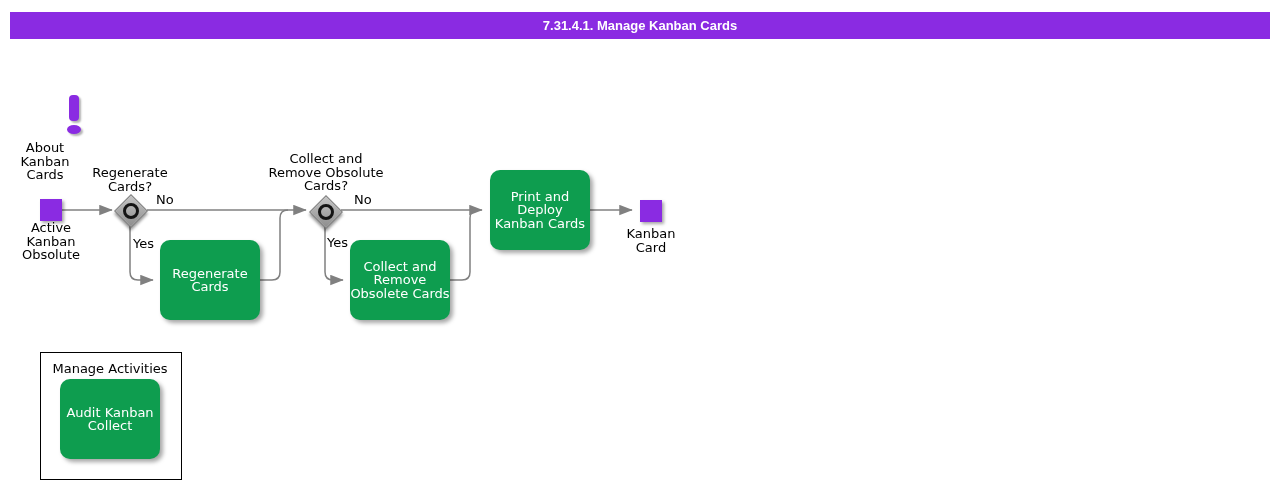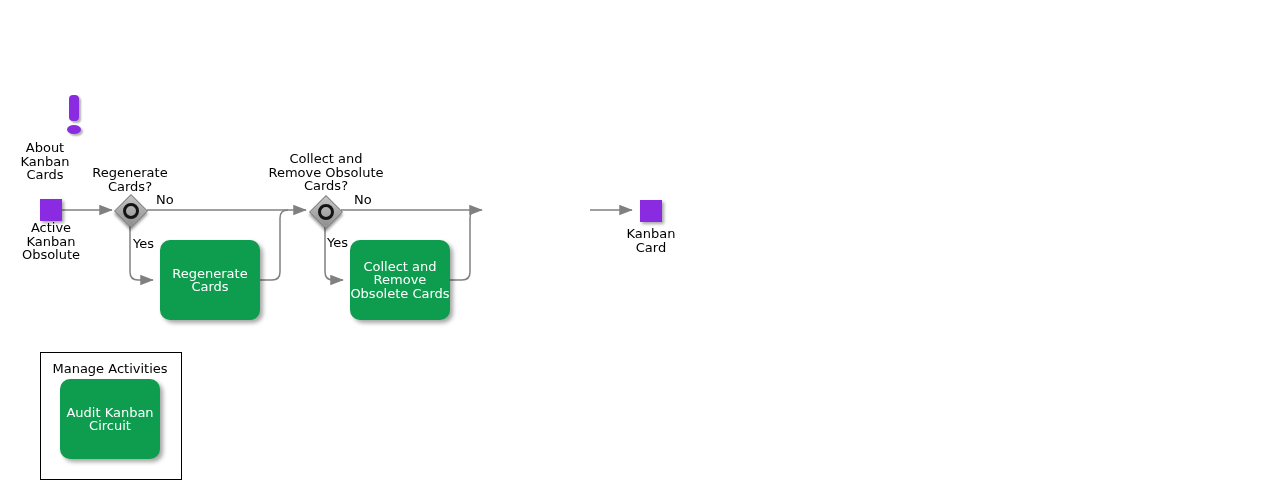--- a/index.html
+++ b/index.html
@@ -35,20 +35,23 @@
   .ga-box{position:absolute;left:40px;top:352px;width:140px;height:126px;background:#fff;border:1px solid #000;}
   .ga-title{position:absolute;left:40px;top:361px;width:140px;text-align:center;font-size:13px;color:#000;}
 
   svg.connectors{position:absolute;left:0;top:0;pointer-events:none;}
 </style>
 </head>
 <body>
 
 <div class="canvas">
 
+  <div class="title-bar">
+    <span>7.31.4.1. Manage Kanban Cards</span>
+  </div>
 
   <svg class="connectors" width="1280" height="491" viewBox="0 0 1280 491">
     <defs>
       <marker id="arrow" markerWidth="10" markerHeight="8" refX="8.5" refY="3.5" orient="auto">
         <path d="M0,0 L9,3.5 L0,7 Z" fill="#808080"></path>
       </marker>
     </defs>
     <g fill="none" stroke="#808080" stroke-width="1.5">
       <path d="M62,210 H112" marker-end="url(#arrow)"></path>
       <path d="M147,210 H306" marker-end="url(#arrow)"></path>
@@ -93,23 +96,25 @@
   <div class="gateway" style="left:314px;top:200px;">
     <div class="ring"></div>
   </div>
   <div class="lbl lbl-left" style="left:354px;top:193px;width:30px;">No</div>
   <div class="lbl lbl-left" style="left:327px;top:236px;width:30px;">Yes</div>
 
   <div class="task" style="left:350px;top:240px;">Collect and
 Remove
 Obsolete Cards</div>
 
+  <div class="task" style="left:490px;top:170px;">Print and Deploy
+Kanban Cards</div>
 
   <div class="event-square" style="left:640px;top:200px;"></div>
   <div class="lbl" style="left:611px;top:227px;width:80px;">Kanban
 Card</div>
 
   <div class="ga-box"></div>
   <div class="ga-title">Manage Activities</div>
   <div class="task" style="left:60px;top:379px;">Audit Kanban
-Circuit</div>
+Collect</div>
 
 </div>
 
 </body></html>

